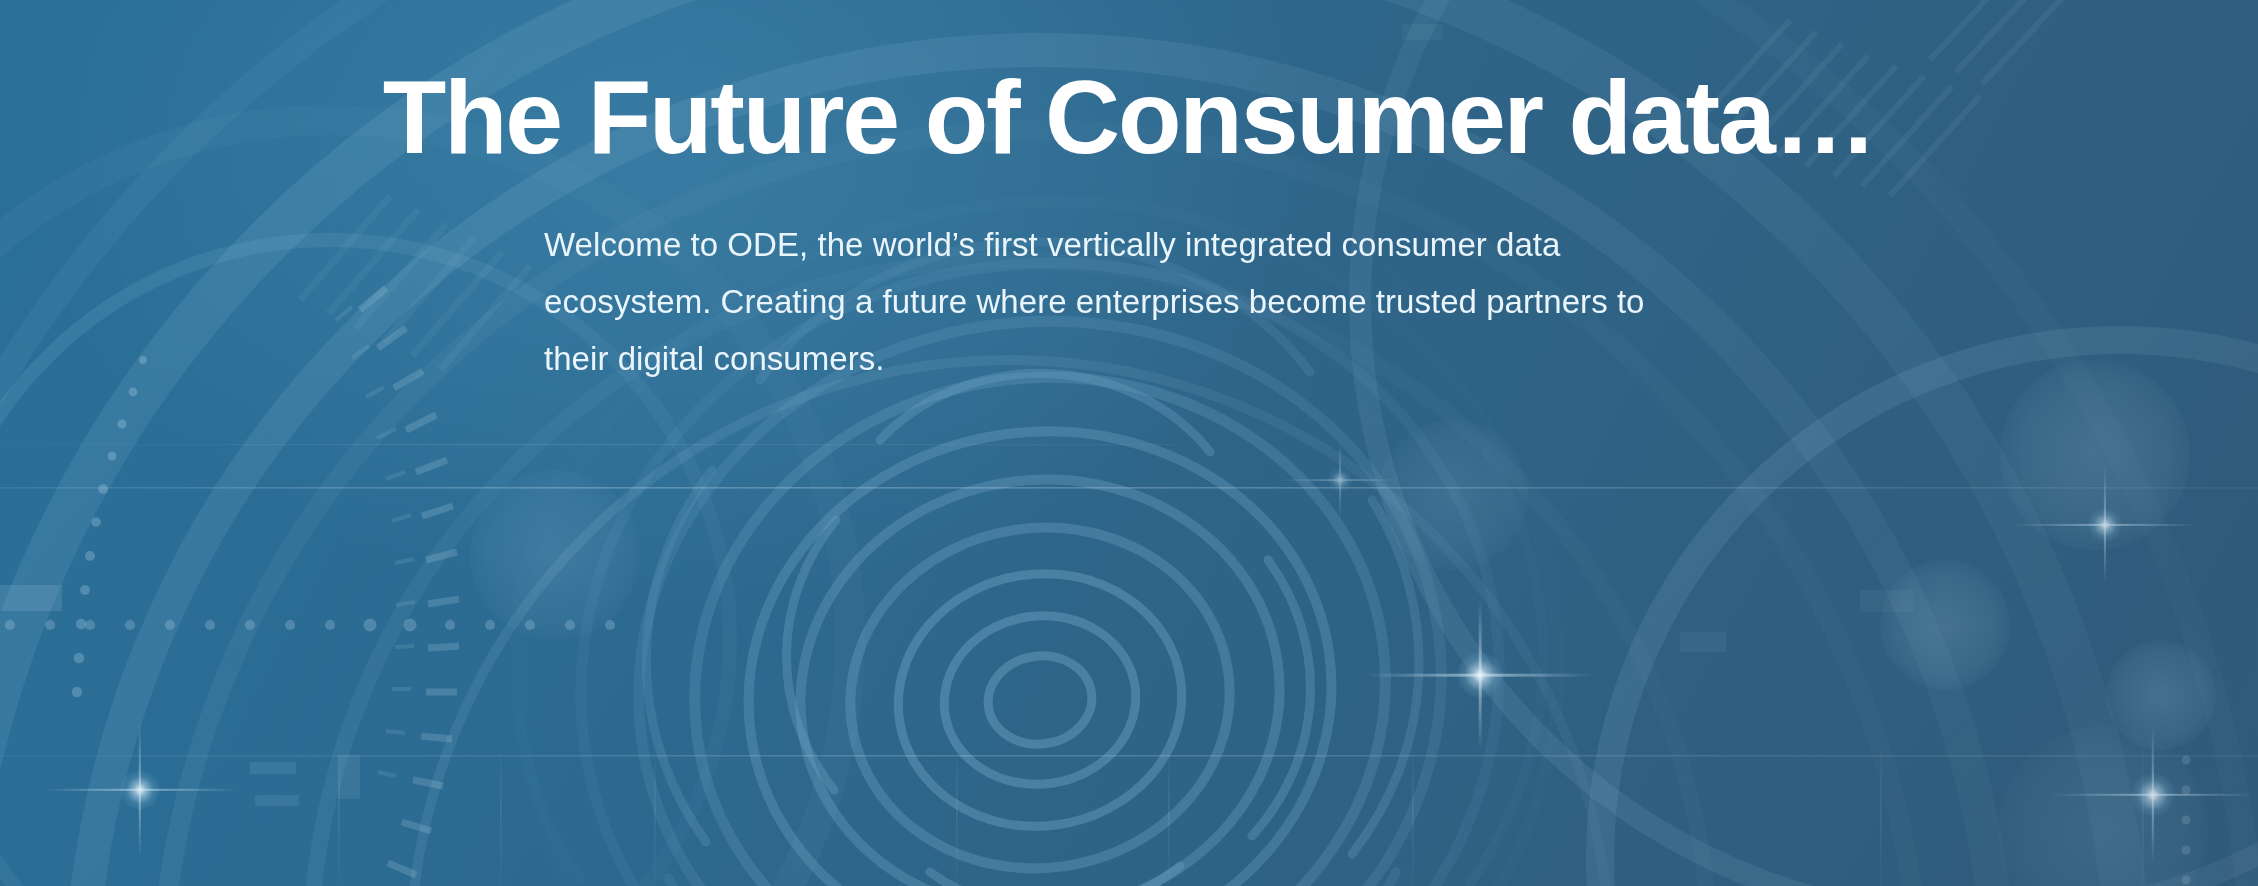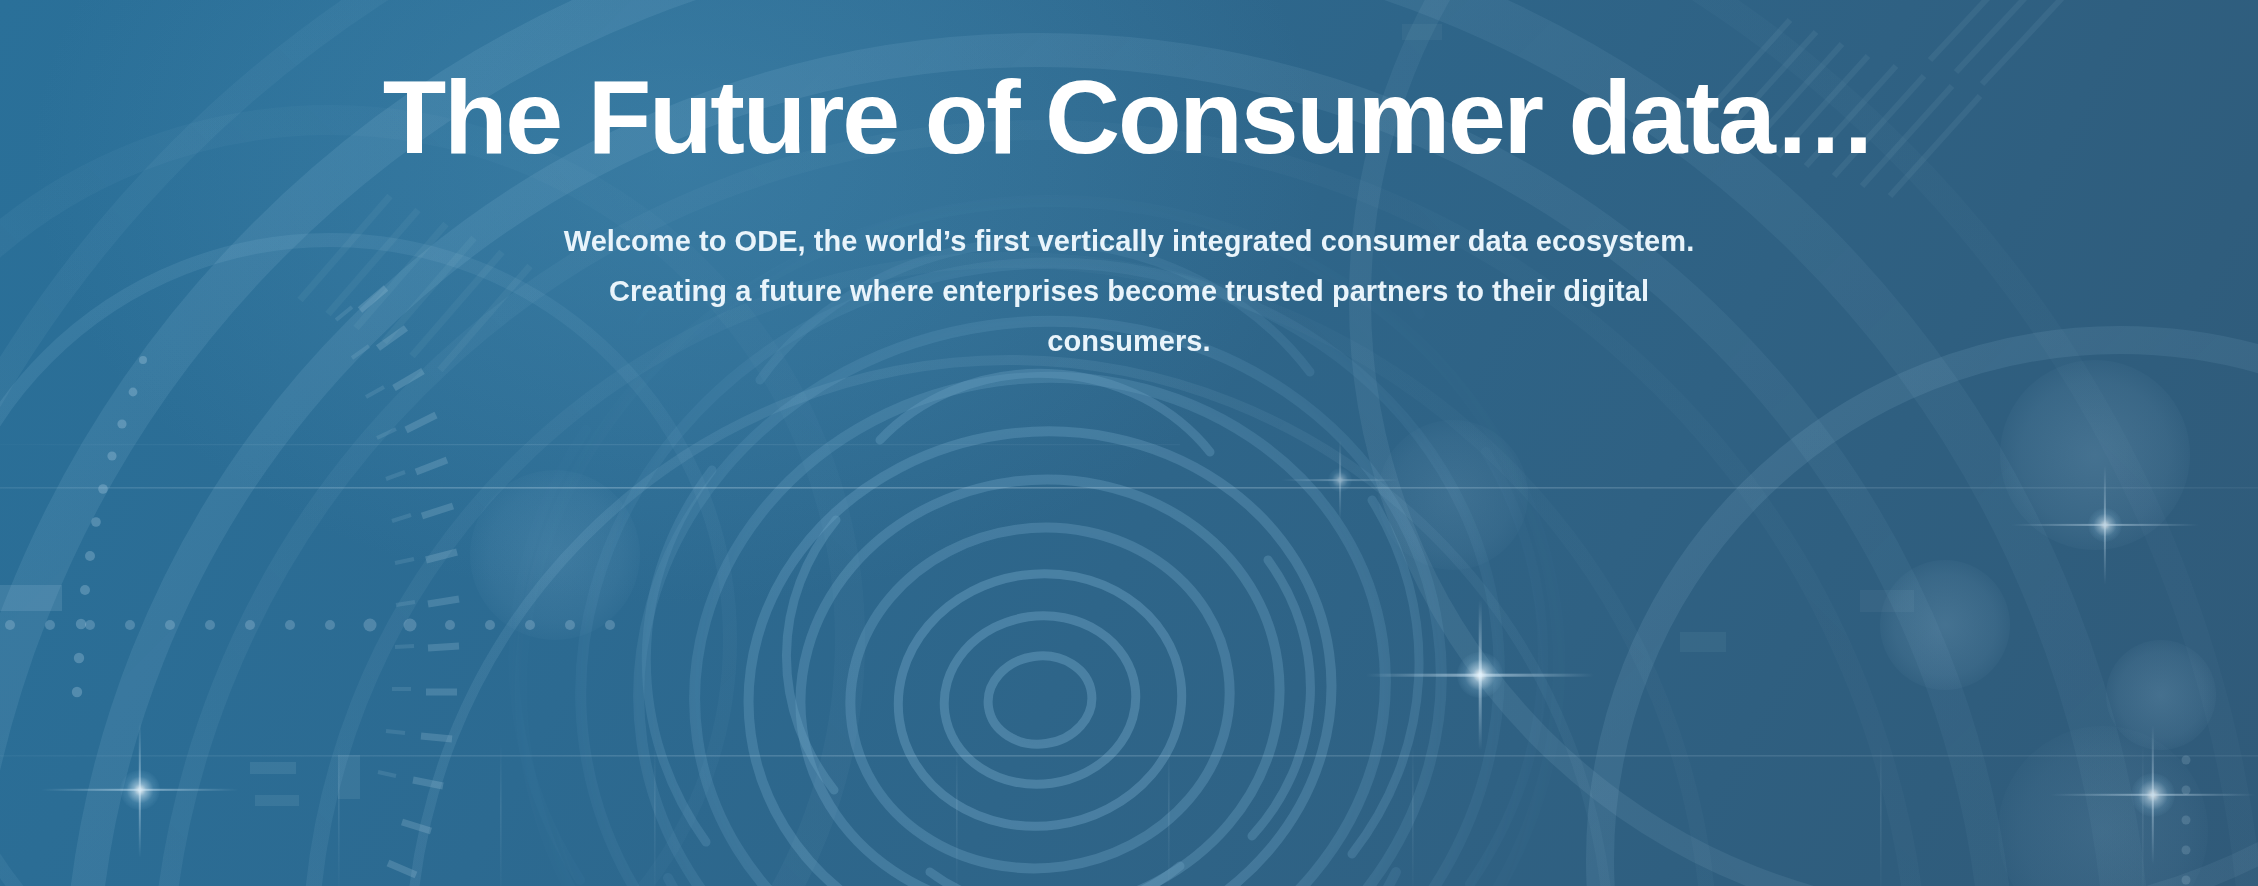--- a/index.html
+++ b/index.html
@@ -119,25 +119,25 @@
     font-weight: 700;
     letter-spacing: -1.4px;
     text-rendering: optimizeLegibility;
   }
   #headline .hl-line { display: block; white-space: nowrap; }
   #headline .hl-line-1 { letter-spacing: -2.2px; text-align: center; }
 
   #subhead {
     margin: 44px auto 0;
     width: 1170px;
-    text-align: center;
+    text-align: left;
     color: #e9f4fb;
-    font-size: 29px;
+    font-size: 33px;
     line-height: 1.72;
-    font-weight: 700;
+    font-weight: 400;
     letter-spacing: .05px;
   }
 </style>
 </head>
 <body>
 
 <div id="hero">
 
   <div class="bg-layer" id="bg-base"></div>
   <div class="bg-layer" id="bg-glow-a"></div>

